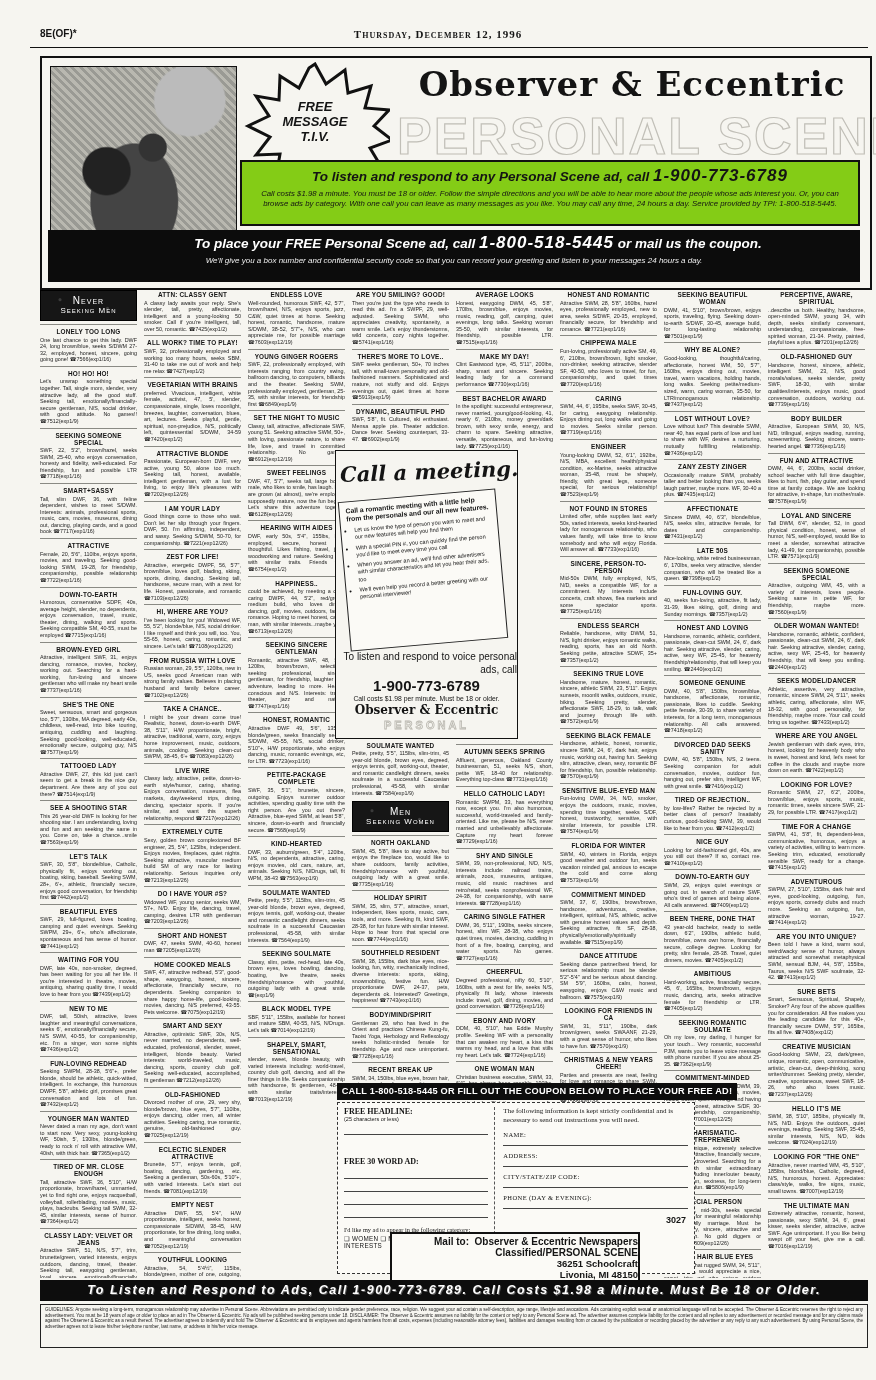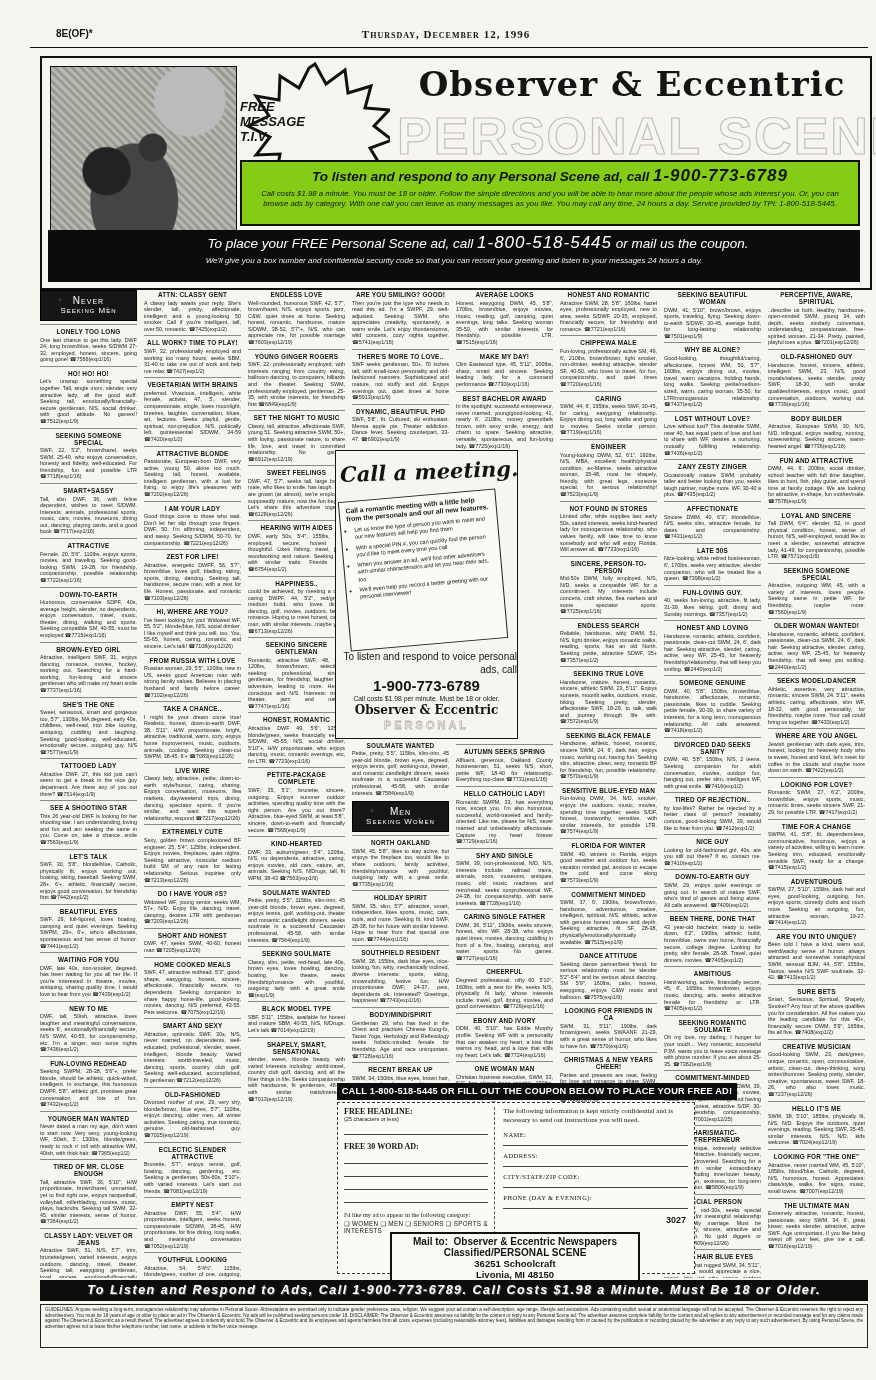--- a/index.html
+++ b/index.html
@@ -1,51 +1,51 @@
 <!DOCTYPE html>
 <html><head>
 <meta charset="utf-8">
 <style>
   html,body{margin:0;padding:0;background:#888;}
   .page{position:relative;width:876px;height:1380px;background:#f6f5f0;color:#141414;
         font-family:"Liberation Sans",sans-serif;overflow:hidden;}
   
-  .folio{position:absolute;top:28px;left:56px;right:40px;height:14px;font-size:10px;font-weight:bold;}
+  .folio{position:absolute;top:28px;left:40px;right:40px;height:14px;font-size:10px;font-weight:bold;}
   .folio .ed{position:absolute;left:0;top:0;}
   .folio .date{position:absolute;left:0;right:0;text-align:center;top:0;font-family:"Liberation Serif",serif;
                font-variant:small-caps;letter-spacing:1px;font-size:11px;}
   .toprule{position:absolute;top:47px;left:30px;right:8px;border-top:1.5px solid #111;}
 
   
   .hdr{position:absolute;left:40px;top:56px;width:828px;height:230px;border:2px solid #111;background:#f6f5f0;}
   .photo{position:absolute;left:8px;top:8px;width:185px;height:168px;border:1px solid #111;
          background:
            radial-gradient(circle at 30% 62%, #222 0 14%, transparent 15%),
            radial-gradient(circle at 55% 48%, #333 0 10%, transparent 11%),
            radial-gradient(ellipse at 45% 80%, #444 0 30%, transparent 31%),
            radial-gradient(circle at 75% 20%, #bbb 0 18%, transparent 19%),
            repeating-linear-gradient(45deg,#9a9a94 0 3px,#b9b8b0 3px 6px),
            linear-gradient(#8d8d86,#6f6f68);}
   .burst{position:absolute;left:198px;top:4px;width:150px;height:130px;}
   .burst svg{position:absolute;left:0;top:0;}
-  .burst .btxt{position:absolute;left:0;top:38px;width:150px;
+  .burst .btxt{position:absolute;left:0;top:38px;width:150px;text-align:center;
         font-style:italic;font-weight:bold;font-size:13px;line-height:1.15;}
   .mast{position:absolute;left:360px;top:6px;width:460px;text-align:center;
         font-family:"DejaVu Serif",serif;font-weight:bold;font-size:34px;letter-spacing:1px;}
   .ghost{position:absolute;left:355px;top:48px;width:470px;text-align:center;
         font-family:"Liberation Sans",sans-serif;font-weight:bold;font-size:52px;letter-spacing:2px;
         color:transparent;-webkit-text-stroke:1.2px #b4b2aa;opacity:.8;white-space:nowrap;}
   .listenbox{position:absolute;left:198px;top:102px;width:620px;height:66px;border:2.5px solid #111;background:#84cc16;
         text-align:center;padding:4px 10px;box-sizing:border-box;}
   .listenbox .l1{font-weight:bold;font-style:italic;font-size:13.5px;}
   .listenbox .l1 .ph{font-size:17px;letter-spacing:1px;}
   .listenbox .l2{font-size:7.8px;font-style:italic;margin-top:3px;line-height:1.3;}
   .placebox{position:absolute;left:6px;top:172px;width:812px;height:52px;background:#0c0c0c;color:#fff;
         text-align:center;padding-top:3px;box-sizing:border-box;}
-  .placebox .p1{font-weight:normal;font-style:italic;font-size:13.5px;padding-left:48px;}
+  .placebox .p1{font-weight:bold;font-style:italic;font-size:13.5px;padding-left:48px;}
   .placebox .p1 .ph{font-size:17px;letter-spacing:1px;}
   .placebox .p2{font-size:8px;font-style:italic;margin-top:3px;line-height:1.35;color:#eee;}
 
   
   .cols{position:absolute;left:0;top:288px;width:876px;height:990px;}
   .col{position:absolute;top:0;width:97px;height:990px;overflow:hidden;}
   .ad{border-top:1px solid #8a8a84;padding:2px 0 3px;}
   .ad:first-child{border-top:none;}
   .ad .hl{font-weight:bold;font-size:6.4px;text-align:center;letter-spacing:.2px;margin:1px 0 1.5px;
           text-transform:uppercase;}
@@ -86,21 +86,21 @@
   .cpL .lab{font-weight:bold;font-size:8px;font-family:"Liberation Serif",serif;}
   .cpL .sub{font-size:5.5px;}
   .fline{border-bottom:1px solid #444;height:12px;}
   .cpL .cat{font-size:6.3px;margin-top:8px;font-family:"Liberation Serif",serif;}
   .cpL .cbs{font-size:6.3px;margin-top:2px;letter-spacing:.3px;}
   .cpR .note2{font-size:7px;font-family:"Liberation Serif",serif;line-height:1.25;}
   .cpR .frow{font-size:6.5px;font-family:"Liberation Serif",serif;margin-top:6px;border-bottom:1px solid #444;
         padding-bottom:7px;letter-spacing:.4px;}
   .cpR .code{position:absolute;right:2px;top:108px;font-weight:bold;font-size:9px;}
   .mailto{position:absolute;left:390px;top:1232px;width:250px;height:58px;border:2px solid #111;background:#fbfaf6;
-        z-index:5;text-align:center;padding-top:2px;box-sizing:border-box;}
+        z-index:5;text-align:right;padding-top:2px;box-sizing:border-box;}
   .mailto .m1{font-weight:bold;font-size:10px;}
   .mailto .m2{font-weight:bold;font-size:10px;}
   .mailto .m3{font-weight:bold;font-size:9.5px;}
 
   
   .botbar{position:absolute;left:40px;top:1280px;width:828px;height:21px;background:#0d0d0d;color:#fff;
         text-align:center;font-weight:bold;font-style:italic;font-size:12.5px;line-height:21px;letter-spacing:1.5px;
         text-shadow:1px 1px 0 #555;white-space:nowrap;z-index:6;}
   .disc{position:absolute;left:40px;top:1304px;width:828px;height:44px;border:1px solid #222;
         font-size:4.6px;line-height:1.25;color:#222;padding:2px 4px;box-sizing:border-box;text-align:justify;z-index:6;}
@@ -694,21 +694,21 @@
     <div class="logo">Observer &amp; Eccentric</div>
     <div class="g2">PERSONAL</div>
   </div>
 
   <div class="cpnbar">CALL 1-800-518-5445 OR FILL OUT THE COUPON BELOW TO PLACE YOUR FREE AD!</div>
   <div class="coupon">
     <div class="cpL">
       <div class="lab">FREE HEADLINE:</div>
       <div class="sub">(25 characters or less)</div>
       <div class="fline"></div>
-      <div class="lab" style="margin-top:7px">FREE 30 WORD AD:</div>
+      <div class="lab" style="margin-top:22px">FREE 30 WORD AD:</div>
       <div class="fline"></div>
       <div class="fline"></div>
       <div class="fline"></div>
       <div class="fline"></div>
       <div class="cat">I'd like my ad to appear in the following category:</div>
       <div class="cbs">❑ WOMEN   ❑ MEN   ❑ SENIORS   ❑ SPORTS &amp; INTERESTS</div>
     </div>
     <div class="cpR">
       <div class="note2">The following information is kept strictly confidential and is necessary to send out instructions you will need.</div>
       <div class="frow">NAME:</div>

